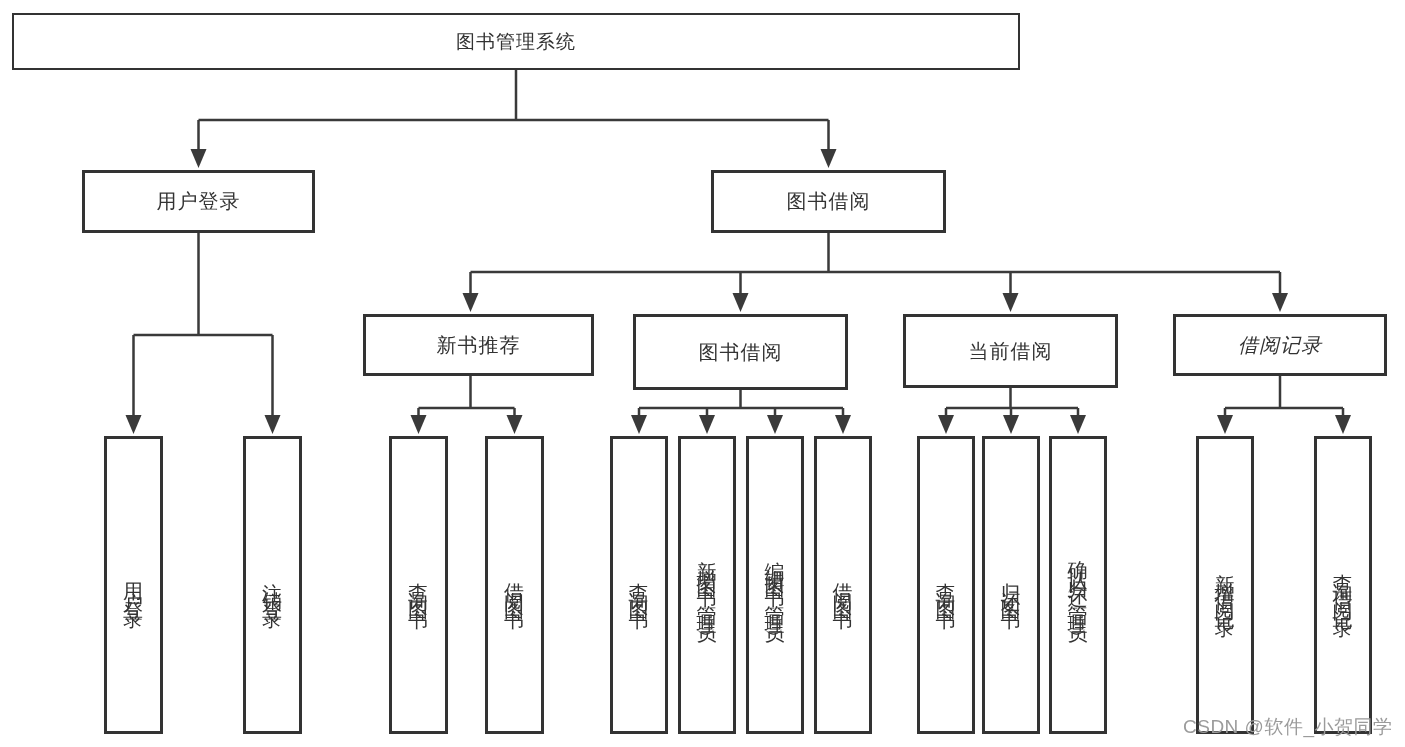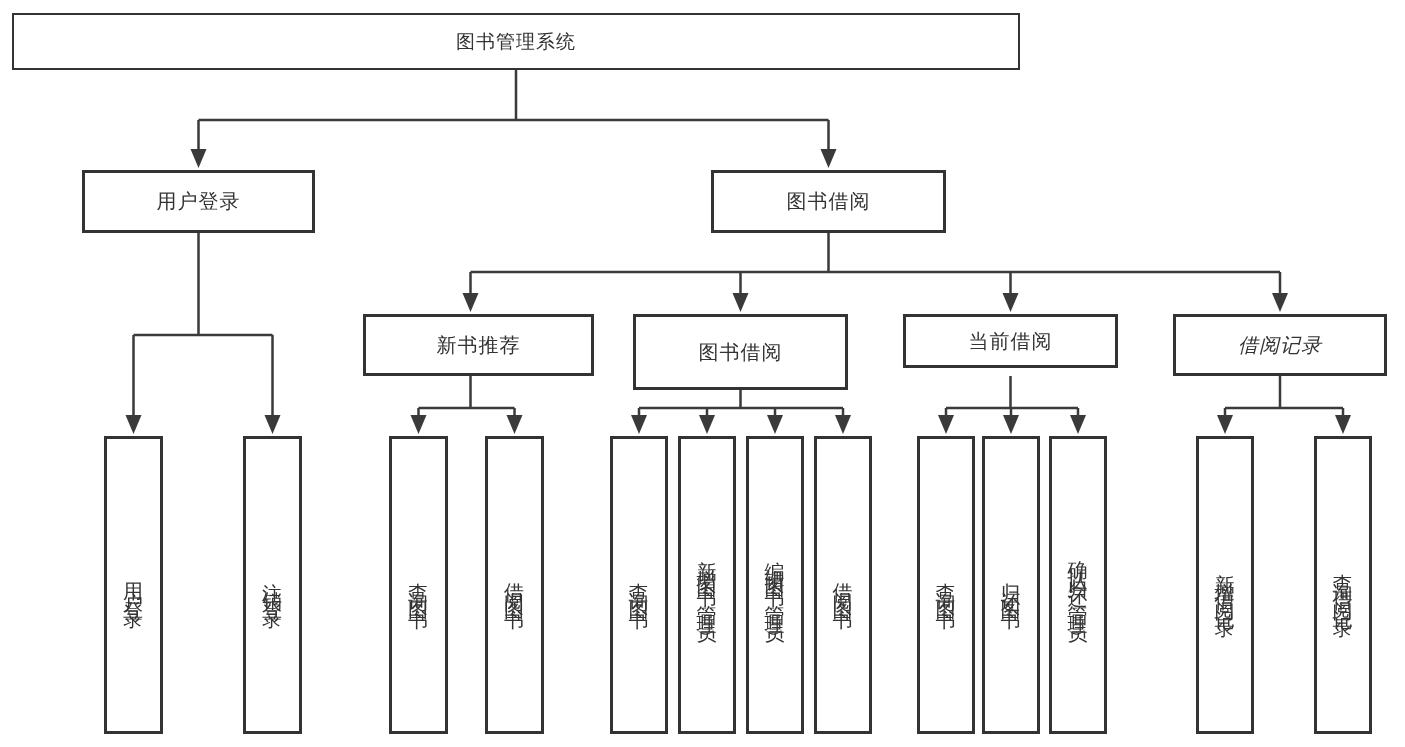--- a/index.html
+++ b/index.html
@@ -123,21 +123,21 @@
       </div>
       <div class="node v" data-name="node-bb-add" style="left: 678px; top: 436px; width: 58px; height: 298px;">
         <span data-name="node-label">新增图书（管理员）</span>
       </div>
       <div class="node v" data-name="node-bb-edit" style="left: 746px; top: 436px; width: 58px; height: 298px;">
         <span data-name="node-label">编辑图书（管理员）</span>
       </div>
       <div class="node v" data-name="node-bb-borrow" style="left: 814px; top: 436px; width: 58px; height: 298px;">
         <span data-name="node-label">借阅图书</span>
       </div>
-      <div class="node h" data-name="node-current-borrow" style="left: 903px; top: 314px; width: 215px; height: 54px;">
+      <div class="node h" data-name="node-current-borrow" style="left: 903px; top: 314px; width: 215px; height: 74px;">
         <span data-name="node-label">当前借阅</span>
       </div>
       <div class="node v" data-name="node-cb-query" style="left: 917px; top: 436px; width: 58px; height: 298px;">
         <span data-name="node-label">查询图书</span>
       </div>
       <div class="node v" data-name="node-cb-return" style="left: 982px; top: 436px; width: 58px; height: 298px;">
         <span data-name="node-label">归还图书</span>
       </div>
       <div class="node v" data-name="node-cb-confirm" style="left: 1049px; top: 436px; width: 58px; height: 298px;">
         <span data-name="node-label">确认归还（管理员）</span>
@@ -145,13 +145,14 @@
       <div class="node h" data-name="node-borrow-records" style="left: 1173px; top: 314px; width: 214px; height: 62px; font-style: italic;">
         <span data-name="node-label">借阅记录</span>
       </div>
       <div class="node v" data-name="node-br-add" style="left: 1196px; top: 436px; width: 58px; height: 298px;">
         <span data-name="node-label">新增借阅记录</span>
       </div>
       <div class="node v" data-name="node-br-query" style="left: 1314px; top: 436px; width: 58px; height: 298px;">
         <span data-name="node-label">查询借阅记录</span>
       </div>
     </div>
+  <div id="watermark" data-name="watermark-text">CSDN @软件_小贺同学</div>
 </div>
 
 </body></html>

